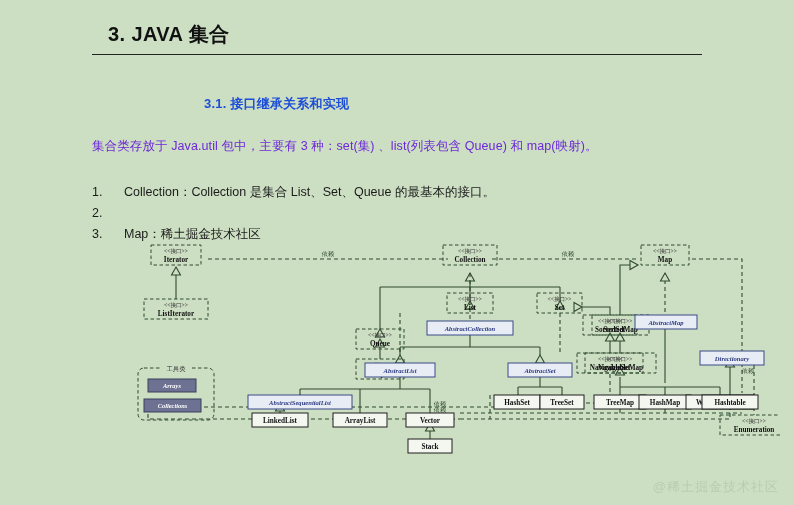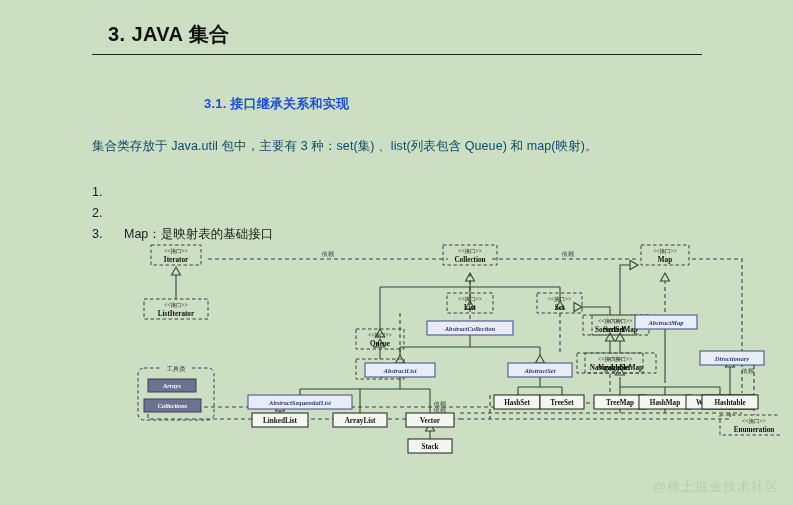--- a/index.html
+++ b/index.html
@@ -46,21 +46,21 @@
     font-size: 13px;
     font-weight: bold;
     color: #1d4ed8;
     letter-spacing: 0.2px;
   }
   .para {
     position: absolute;
     left: 92px;
     top: 138px;
     font-size: 12.5px;
-    color: #0c4a6e;
+    color: #6d28d9;
     letter-spacing: 0.1px;
     white-space: nowrap;
   }
   
   .olist {
     position: absolute;
     left: 92px;
     top: 182px;
     width: 620px;
   }
@@ -105,27 +105,28 @@
     <div class="h1-rule"></div>
   </div>
 
   <div class="h2">3.1. 接口继承关系和实现</div>
 
   <div class="para">集合类存放于 Java.util 包中，主要有 3 种：set(集) 、list(列表包含 Queue) 和 map(映射)。</div>
 
   <div class="olist">
     <div class="oitem">
       <span class="onum">1.</span>
+      <span>Collection：Collection 是集合 List、Set、Queue 的最基本的接口。</span>
     </div>
     <div class="oitem">
       <span class="onum">2.</span>
     </div>
     <div class="oitem">
       <span class="onum">3.</span>
-      <span>Map：是映射表的基础接口</span>
+      <span>Map：稀土掘金技术社区</span>
     </div>
   </div>
 
   <div class="diagram">
     <svg width="650" height="215" viewBox="0 0 650 215" xmlns="http://www.w3.org/2000/svg">
       <defs>
         <style>
           .ln  { stroke:#2f4a2f; stroke-width:1.1; fill:none; }
           .dln { stroke:#2f4a2f; stroke-width:1.1; fill:none; stroke-dasharray:4 3; }
           .dbx { stroke:#2f4a2f; stroke-width:1; fill:none; stroke-dasharray:3.5 2.5; }

